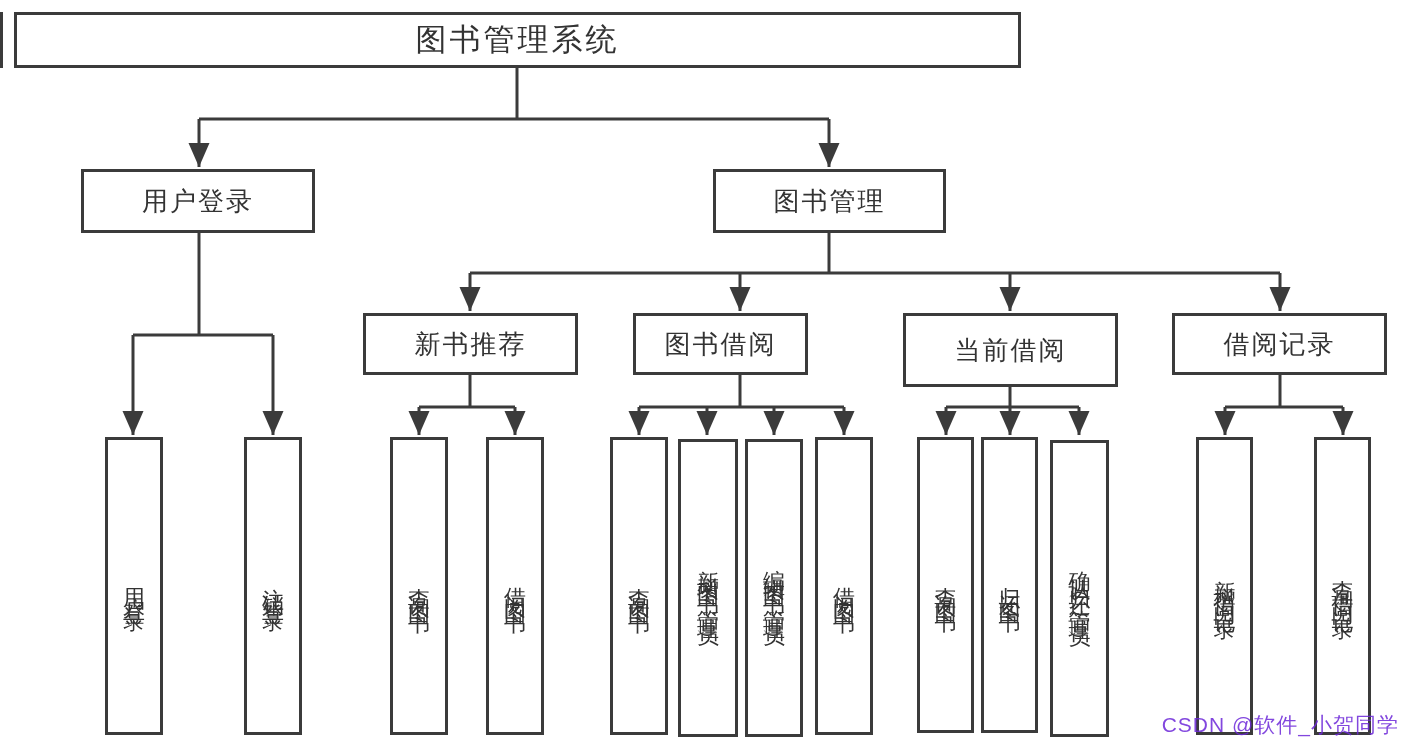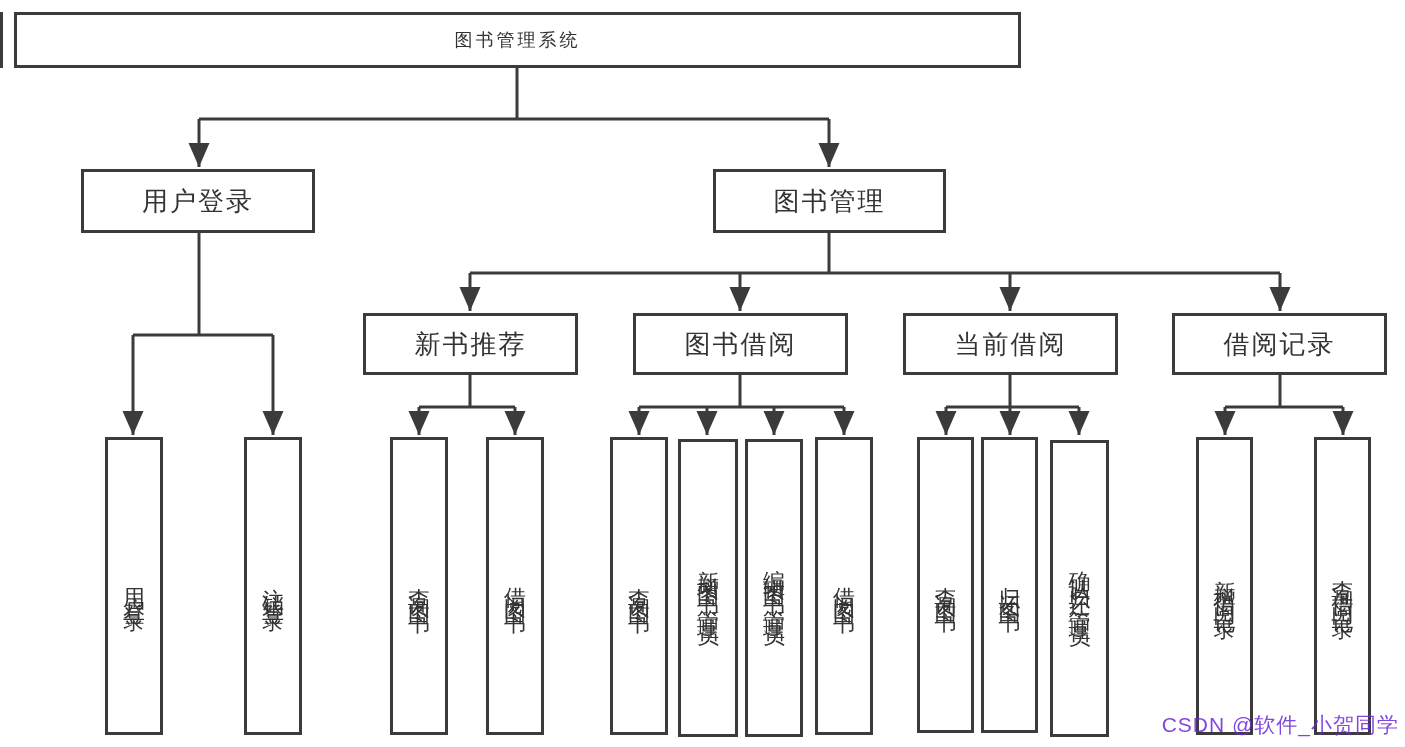--- a/index.html
+++ b/index.html
@@ -6,21 +6,21 @@
   .canvas{
     position:relative;width:1405px;height:747px;background:#ffffff;
     font-family:"Liberation Sans","DejaVu Sans",sans-serif;overflow:hidden;
   }
   .box{
     position:absolute;box-sizing:border-box;background:#ffffff;
     border:3px solid #3b3b3b;color:#333333;
     display:flex;align-items:center;justify-content:center;
   }
   .h{font-size:26px;letter-spacing:2px;white-space:nowrap;}
-  .root{font-size:18px;letter-spacing:3px;}
+  .root{font-size:31px;letter-spacing:3px;}
   .v{
     writing-mode:vertical-rl;text-orientation:mixed;
     font-size:22px;letter-spacing:8px;line-height:1;
   }
   .edge-sliver{position:absolute;left:0;top:12px;width:3px;height:56px;background:#3b3b3b;}
   svg.wires{position:absolute;left:0;top:0;pointer-events:none;}
   .wm{
     position:absolute;right:6px;top:711px;
     font-size:21px;letter-spacing:1px;color:#6d28d9;opacity:.85;white-space:nowrap;
   }
@@ -86,22 +86,22 @@
   </svg>
 
   <div class="edge-sliver"></div>
 
   <div class="box h root" style="left:14px;top:12px;width:1007px;height:56px;">图书管理系统</div>
 
   <div class="box h" style="left:81px;top:169px;width:234px;height:64px;">用户登录</div>
   <div class="box h" style="left:363px;top:313px;width:215px;height:62px;">新书推荐</div>
 
   <div class="box h" style="left:713px;top:169px;width:233px;height:64px;">图书管理</div>
-  <div class="box h" style="left:633px;top:313px;width:215px;height:62px;">图书借阅</div>
-  <div class="box h" style="left:903px;top:313px;width:215px;height:62px;">当前借阅</div>
+  <div class="box h" style="left:633px;top:313px;width:175px;height:62px;">图书借阅</div>
+  <div class="box h" style="left:903px;top:313px;width:215px;height:74px;">当前借阅</div>
   <div class="box h" style="left:1172px;top:313px;width:215px;height:62px;">借阅记录</div>
 
   <div class="box v" style="left:105px;top:437px;width:58px;height:298px;">用户登录</div>
   <div class="box v" style="left:244px;top:437px;width:58px;height:298px;">注销登录</div>
 
   <div class="box v" style="left:390px;top:437px;width:58px;height:298px;">查询图书</div>
   <div class="box v" style="left:486px;top:437px;width:58px;height:298px;">借阅图书</div>
 
   <div class="box v" style="left:610px;top:437px;width:58px;height:298px;">查询图书</div>
   <div class="box v" style="left:678px;top:439px;width:60px;height:298px;">新增图书（管理员）</div>

